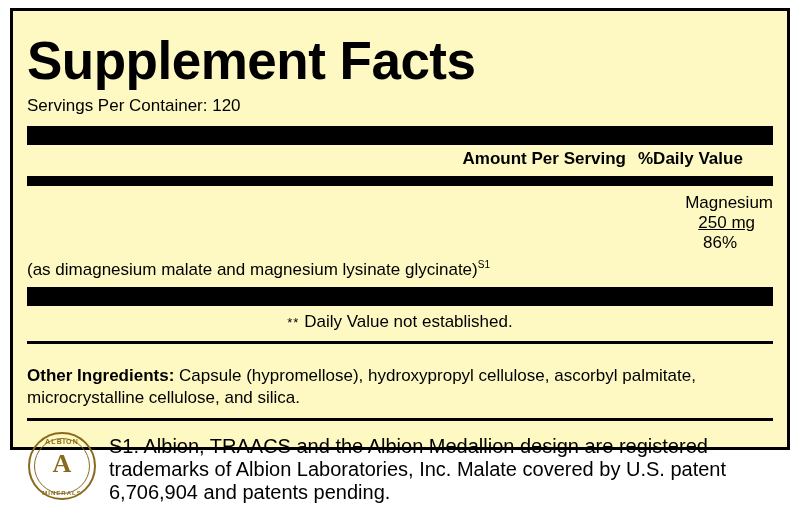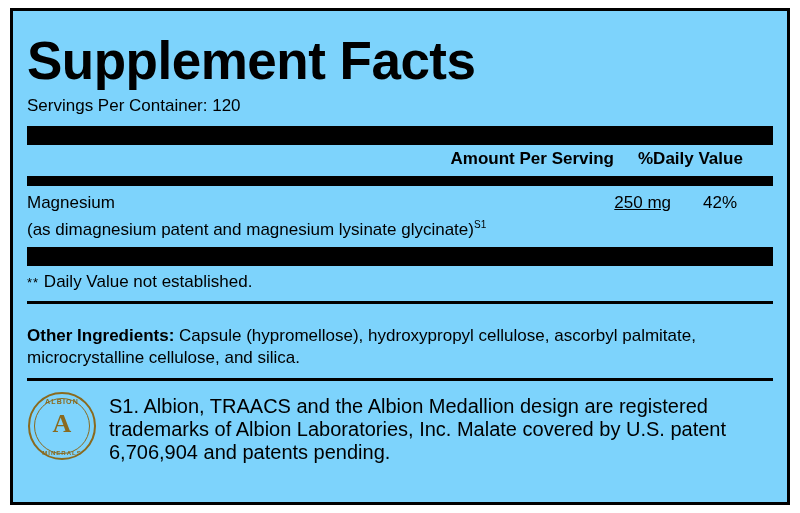--- a/index.html
+++ b/index.html
@@ -13,24 +13,24 @@
     font-family: "Liberation Sans", sans-serif;
     color: #000000;
     overflow: hidden;
   }
 
   .panel {
     position: absolute;
     left: 10px;
     top: 8px;
     width: 780px;
-    height: 497px;
+    height: 442px;
     border: 3px solid #000000;
     box-sizing: border-box;
-    background: #7dd3fc;
+    background: #fef9c3;
   }
 
   .inner {
     position: absolute;
     left: 14px;
     top: 10px;
     right: 14px;
     bottom: 8px;
   }
 
@@ -74,28 +74,28 @@
     font-weight: bold;
     margin-top: 4px;
     padding-bottom: 2px;
   }
   .headings .amount-head {
     margin-right: 12px;
   }
   .headings .dv-head {
     width: 135px;
     text-align: left;
-    margin-left: 12px;
   }
 
   .nutrient-row {
     display: flex;
     align-items: flex-end;
     font-size: 17px;
     margin-top: 7px;
+    flex-direction: column;
   }
   .nutrient-name {
     flex: 1 1 auto;
   }
   .nutrient-amount {
     width: 128px;
     text-align: right;
     padding-right: 18px;
     box-sizing: border-box;
     text-decoration: underline;
@@ -113,20 +113,21 @@
   }
   .sup {
     font-size: 10px;
     vertical-align: super;
     text-align: right;
   }
 
   .footnote {
     font-size: 17px;
     margin-top: 6px;
+    text-align: center;
   }
   .footnote .stars {
     font-size: 13px;
     letter-spacing: 1px;
   }
 
   .rule-full {
     height: 3px;
     background: #000000;
     margin-top: 9px;
@@ -228,24 +229,24 @@
     <div class="headings">
       <span class="amount-head">Amount Per Serving</span>
       <span class="dv-head">%Daily Value</span>
     </div>
 
     <div class="bar-medium"></div>
 
     <div class="nutrient-row">
       <span class="nutrient-name">Magnesium</span>
       <span class="nutrient-amount">250 mg</span>
-      <span class="nutrient-dv">42%</span>
+      <span class="nutrient-dv">86%</span>
     </div>
     <div class="nutrient-sub">
-      <span>(as dimagnesium patent and magnesium lysinate glycinate)</span><span class="sup">S1</span>
+      <span>(as dimagnesium malate and magnesium lysinate glycinate)</span><span class="sup">S1</span>
     </div>
 
     <div class="bar-footer"></div>
 
     <div class="footnote">
       <span class="stars">**</span>
       <span>Daily Value not established.</span>
     </div>
 
     <div class="rule-full"></div>

